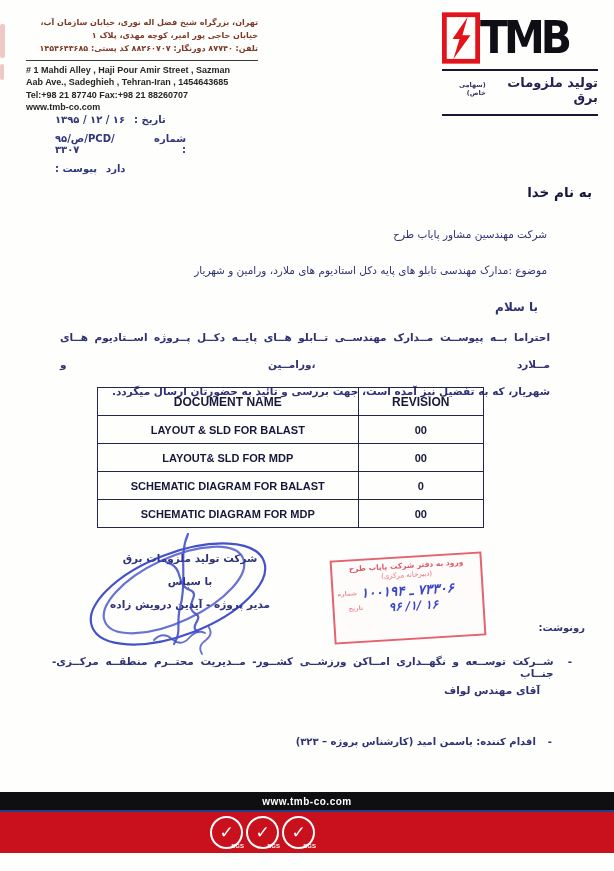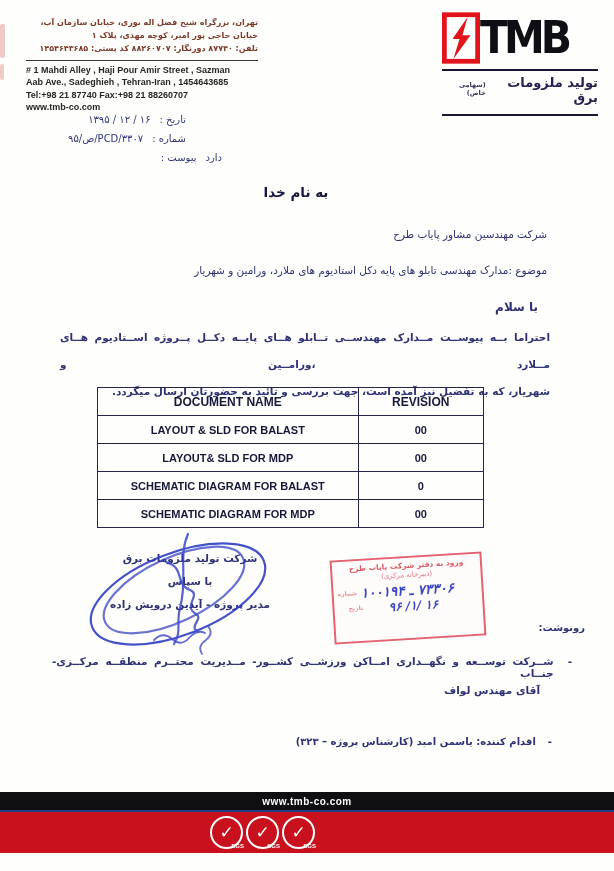--- a/index.html
+++ b/index.html
@@ -22,27 +22,27 @@
   .tmb-text { font-family:"DejaVu Sans", sans-serif; font-weight:bold; font-size:41px;
               letter-spacing:-4px; color:#0e0e14; transform:scaleY(1.08); line-height:1; }
   .logo-rule { border-top:2.5px solid #1b1636; margin-top:5px; }
   .logo-fa-row { direction:rtl; display:flex; align-items:baseline; gap:3px;
                  justify-content:center; padding:4px 0 4px 0; }
   .logo-fa-main { font-size:13px; font-weight:bold; color:#262150; }
   .logo-fa-small { font-size:6.5px; font-weight:bold; color:#3a3560; }
   
   .meta { position:absolute; left:55px; top:114px; width:167px;
           display:flex; flex-direction:column; gap:8px; }
-  .meta-row { display:flex; direction:ltr; justify-content:flex-end; gap:9px;
-              font-size:10px; font-weight:normal; color:#30357c; align-items:baseline; }
+  .meta-row { display:flex; direction:ltr; justify-content:flex-start; gap:9px;
+              font-size:10px; font-weight:bold; color:#30357c; align-items:baseline; }
   .meta-row.pad { padding-right:36px; }
   .vltr { direction:ltr; unicode-bidi:bidi-override; }
   .rtl { direction:rtl; unicode-bidi:embed; }
   
-  .bismillah { position:absolute; left:0; right:22px; top:184px; text-align:center;
+  .bismillah { position:absolute; left:0; right:22px; top:184px; 
                font-size:13.5px; font-weight:bold; color:#16183f; }
   .addressee { position:absolute; right:67px; left:60px; top:228px; direction:rtl;
                text-align:right; font-size:10.5px; font-weight:normal; color:#2e3274; }
   .addressee .subject { margin-top:24px; }
   .salam { position:absolute; right:76px; top:300px; direction:rtl;
            font-size:12px; font-weight:bold; color:#2e3274; }
   .para { position:absolute; right:64px; left:60px; top:324px; direction:rtl;
           font-size:10.5px; font-weight:bold; color:#2e3274; line-height:27px; }
   .para .l1 { text-align:justify; text-align-last:justify; }
   .para .l2 { text-align:right; }

